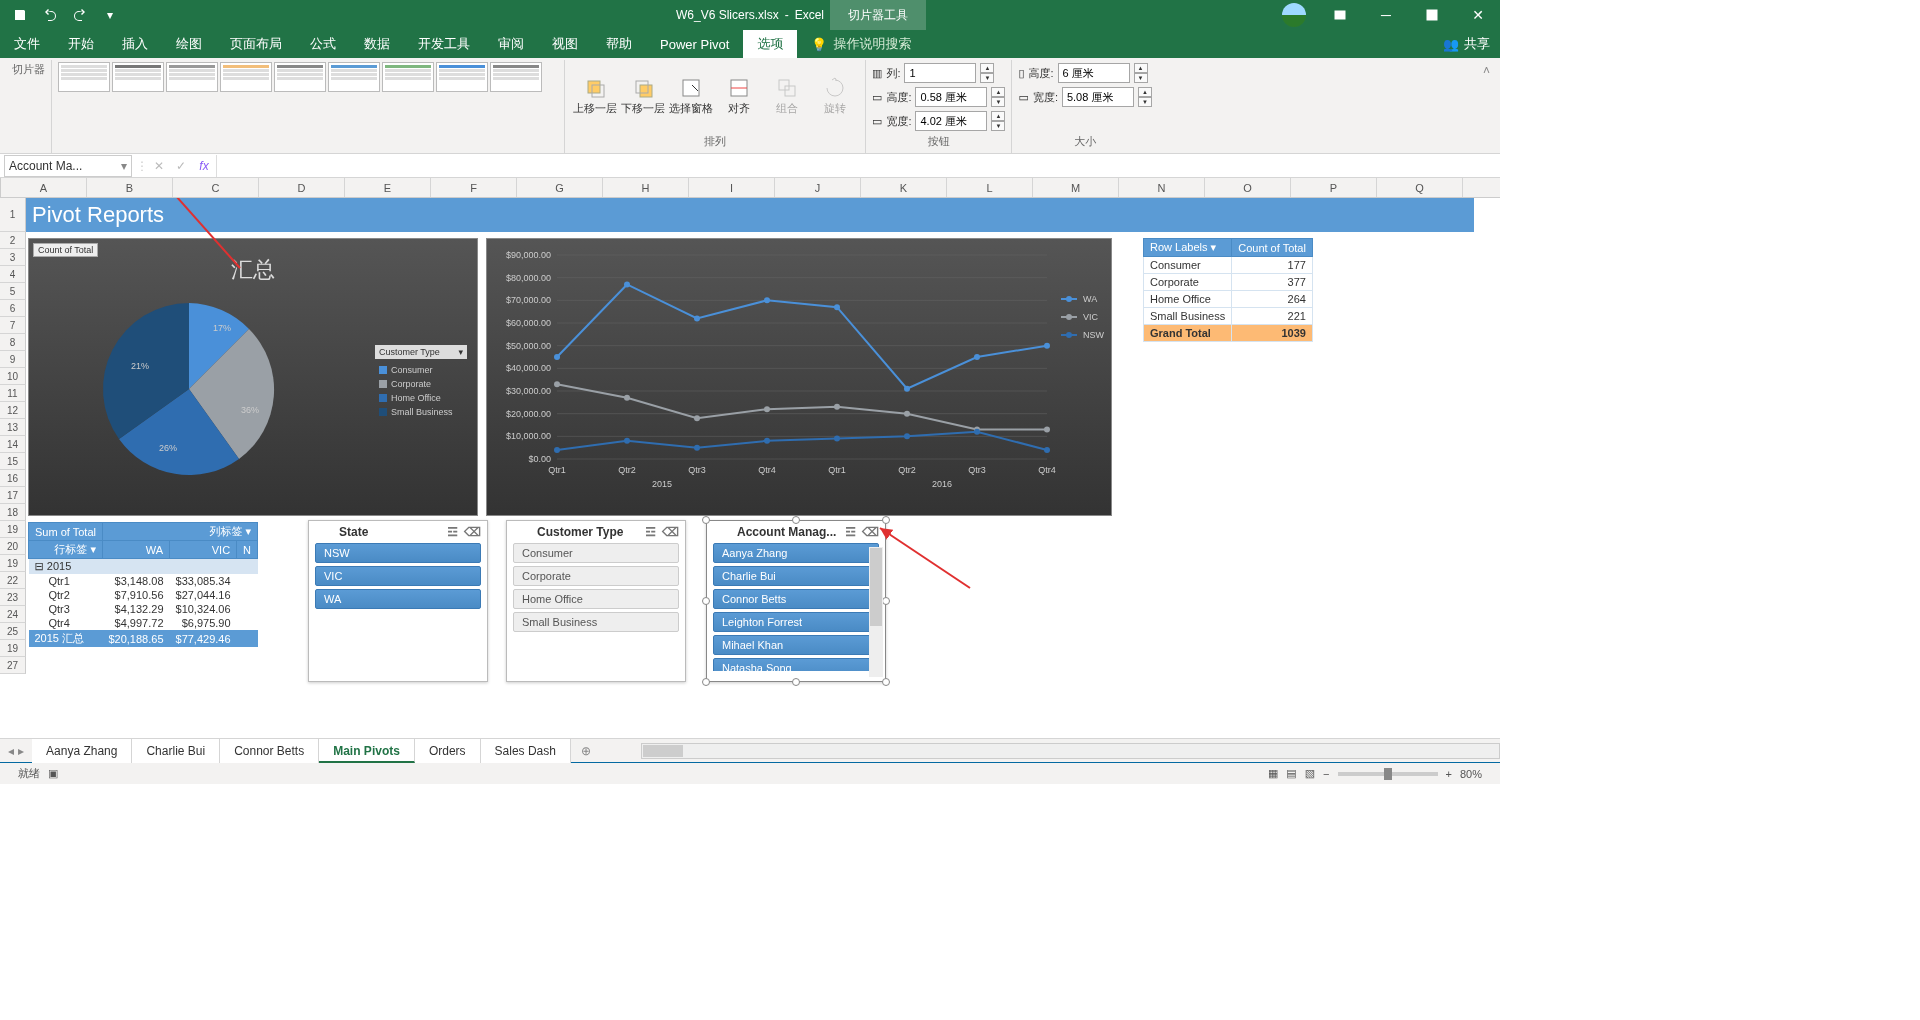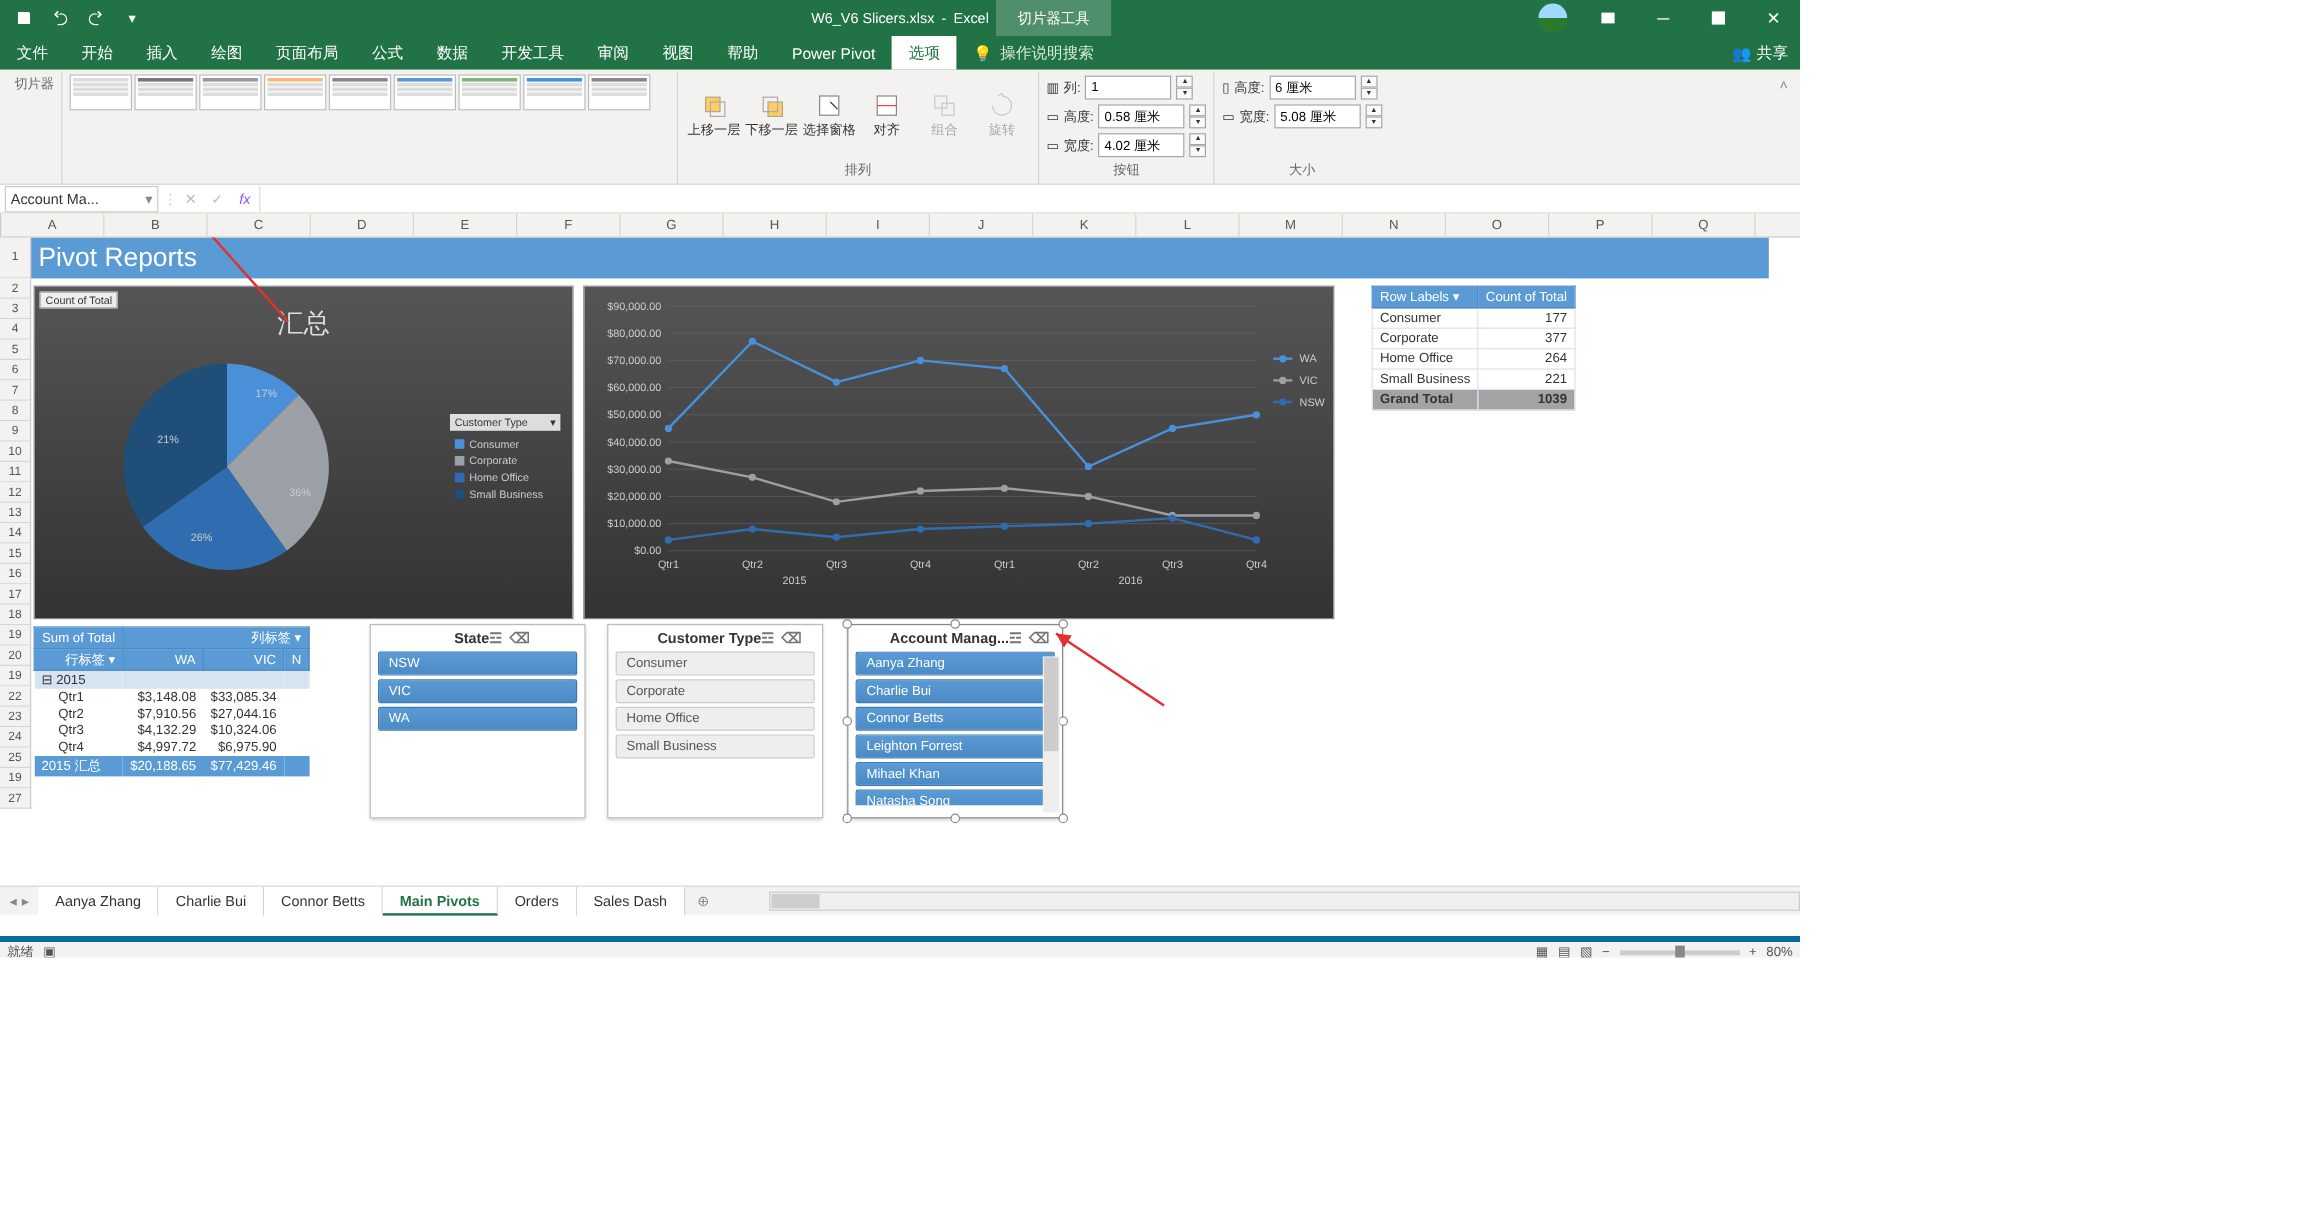--- a/index.html
+++ b/index.html
@@ -57,21 +57,21 @@
 .rowhdr .rh.tall { height:34px; line-height:34px; }
 .cells { position:absolute; left:26px; top:0; right:0; }
 
 .titlecell { height:34px; background:#5b9bd5; color:#fff; font-size:22px; font-family:"Segoe UI Light",sans-serif; padding-left:6px; line-height:34px; width:1448px; }
 
 .pivotbl { position:absolute; left:1117px; top:40px; font-size:11px; }
 .pivotbl table { border-collapse:collapse; }
 .pivotbl th { background:#5b9bd5; color:#fff; padding:2px 6px; border:1px solid #4a8bc5; font-weight:normal; text-align:left; }
 .pivotbl td { padding:2px 6px; border:1px solid #d5e3f0; }
 .pivotbl .num { text-align:right; }
-.pivotbl .gt td { font-weight:bold; background:#a3a3a3; }
+.pivotbl .gt td { font-weight:bold; background:#fdba74; }
 
 
 .chartbox { position:absolute; background:linear-gradient(#555,#333); border:1px solid #888; }
 .pie { left:2px; top:40px; width:450px; height:278px; }
 .line { left:460px; top:40px; width:626px; height:278px; }
 .pie .badge { position:absolute; left:4px; top:4px; background:#eee; border:1px solid #aaa; font-size:9px; padding:1px 4px; }
 .pie .ctr { text-align:center; color:#ddd; font-size:22px; margin-top:16px; }
 .legendbox { position:absolute; right:10px; top:106px; width:92px; background:rgba(0,0,0,0); font-size:9px; color:#ccc; }
 .legendbox .hd { background:#ddd; color:#333; padding:2px 4px; margin-bottom:4px; display:flex; justify-content:space-between; }
 .legendbox .li { display:flex; align-items:center; gap:4px; padding:2px 4px; }
@@ -82,21 +82,21 @@
 .lowgrid { position:absolute; left:2px; top:324px; font-size:11px; }
 .lowgrid table { border-collapse:collapse; }
 .lowgrid th { background:#5b9bd5; color:#fff; font-weight:normal; padding:1px 6px; border:1px solid #4a8bc5; text-align:right; }
 .lowgrid td { padding:1px 6px; text-align:right; }
 .lowgrid .lab { text-align:left; }
 .lowgrid .sub { background:#d6e4f2; }
 .lowgrid .tot td { background:#5b9bd5; color:#fff; }
 
 
 .slicer { position:absolute; top:322px; width:180px; height:162px; background:#fff; border:1px solid #bbb; box-shadow:0 1px 3px rgba(0,0,0,0.2); }
-.slicer .shdr { font-weight:bold; font-size:12px; padding:4px 6px; display:flex; align-items:center; justify-content:center;margin-left:24px; }
+.slicer .shdr { font-weight:bold; font-size:12px; padding:4px 6px; display:flex; align-items:center; justify-content:space-between;margin-left:24px; }
 .slicer .shdr .ico { display:flex; gap:6px; color:#777; }
 .slicer .items { padding:0 6px; display:flex; flex-direction:column; gap:3px; }
 .slicer .it { border:1px solid #9cbce0; border-radius:2px; padding:3px 8px; font-size:11px; }
 .slicer .it.sel { background:linear-gradient(#5b9bd5,#4a8bc5); color:#fff; border-color:#3b7ab5; }
 .slicer .it.off { background:#eee; color:#555; border-color:#ccc; }
 .slicer.selected { border:1.5px solid #888; }
 .handle { position:absolute; width:8px; height:8px; background:#fff; border:1px solid #888; border-radius:50%; }
 
 
 .arrow { position:absolute; pointer-events:none; }
@@ -104,21 +104,21 @@
 
 .sheettabs { height:24px; border-top:1px solid #d5d5d5; display:flex; align-items:center; background:#f3f2f1; font-size:12px; }
 .sheettabs .nav { display:flex; gap:4px; padding:0 8px; color:#888; }
 .sheettabs .stab { padding:0 14px; height:24px; line-height:24px; border-right:1px solid #d5d5d5; background:#fff; color:#333; cursor:pointer; }
 .sheettabs .stab.active { border-bottom:2px solid #217346; color:#217346; font-weight:bold; }
 .sheettabs .plus { padding:0 10px; color:#888; }
 .sheettabs .scroll { flex:1; margin-left:40px; height:16px; border:1px solid #ccc; position:relative; background:#efefef; }
 .sheettabs .scroll .th { position:absolute; left:1px; top:1px; width:40px; height:12px; background:#cdcdcd; }
 
 
-.status { height:22px; background:#f3f2f1; border-top:5px solid #0369a1; display:flex; align-items:center; font-size:11px; color:#555; padding:0 6px; justify-content:space-between;margin-top:18px; }
+.status { height:22px; background:#f3f2f1; border-top:1px solid #0369a1; display:flex; align-items:center; font-size:11px; color:#555; padding:0 18px; justify-content:space-between; }
 .status .right { display:flex; align-items:center; gap:8px; }
 .status .zoomslider { width:100px; height:4px; background:#ccc; position:relative; }
 .status .zoomslider .zt { position:absolute; left:46px; top:-4px; width:8px; height:12px; background:#888; }
 </style>
 </head>
 <body>
 
 <div class="titlebar">
   <div class="qat">
     <div class="btn">

